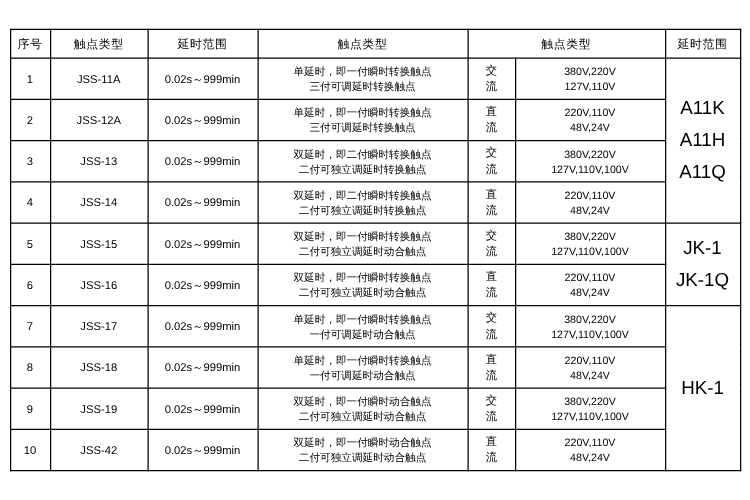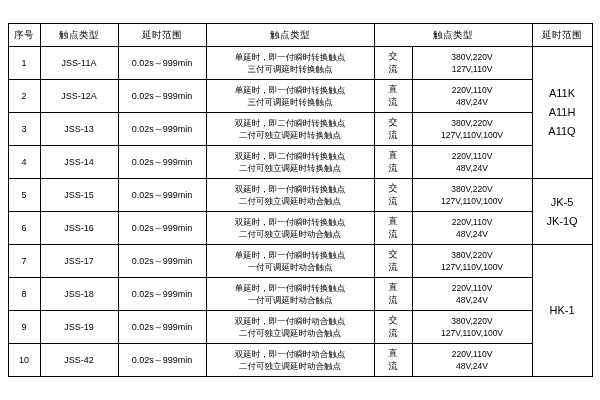--- a/index.html
+++ b/index.html
@@ -65,21 +65,21 @@
   .vtype-cell {
     line-height: 1.45;
     font-size: 9px;
   }
   .volt-cell {
     line-height: 1.45;
     font-size: 8.5px;
   }
   .struct-cell {
     line-height: 1.7;
-    font-size: 11px;
+    font-size: 15px;
   }
   .struct-cell div { white-space: nowrap; }
 </style>
 </head>
 <body>
 
 <div id="sheet">
   <table class="spec">
     <colgroup>
       <col class="col-no">
@@ -189,21 +189,21 @@
         </td>
         <td class="vtype-cell">
           <div>交</div>
           <div>流</div>
         </td>
         <td class="volt-cell">
           <div>380V,220V</div>
           <div>127V,110V,100V</div>
         </td>
         <td class="struct-cell" rowspan="2">
-          <div>JK-5</div>
+          <div>JK-1</div>
           <div>JK-1Q</div>
         </td>
       </tr>
 
       <tr>
         <td class="no">6</td>
         <td class="model">JSS-16</td>
         <td class="delay">0.02s～999min</td>
         <td class="ctype-cell">
           <div>双延时，即一付瞬时转换触点</div>

